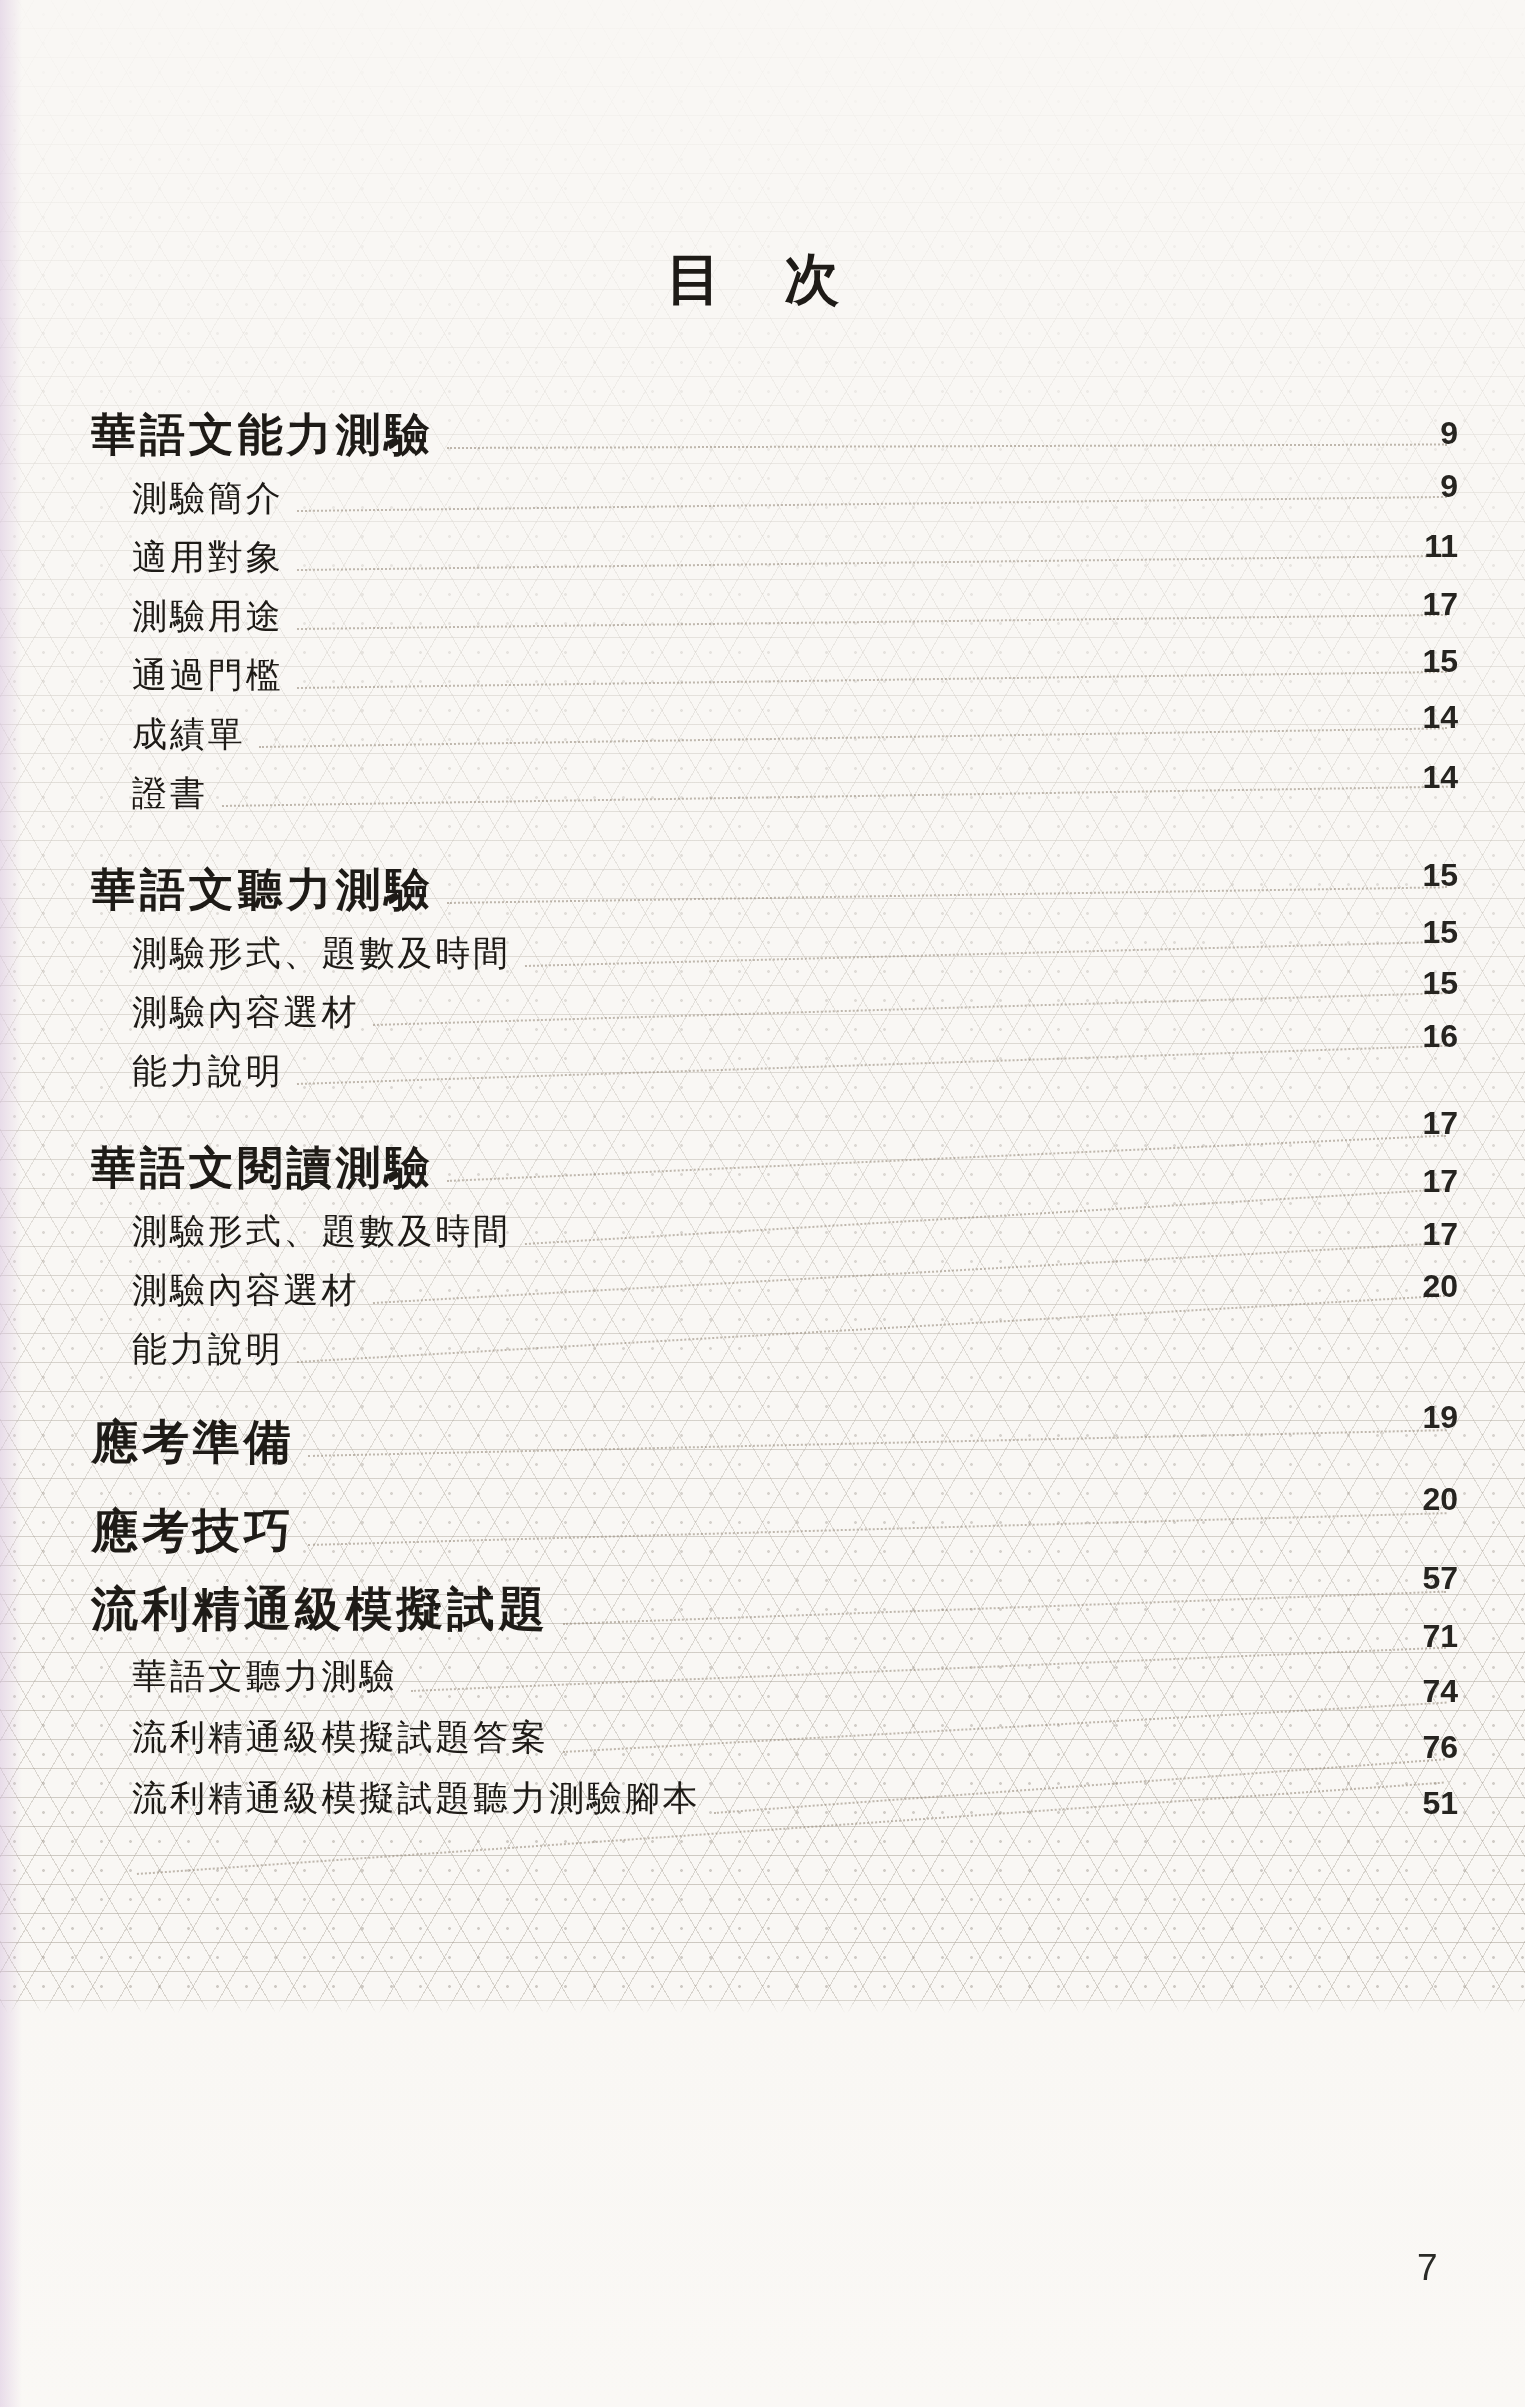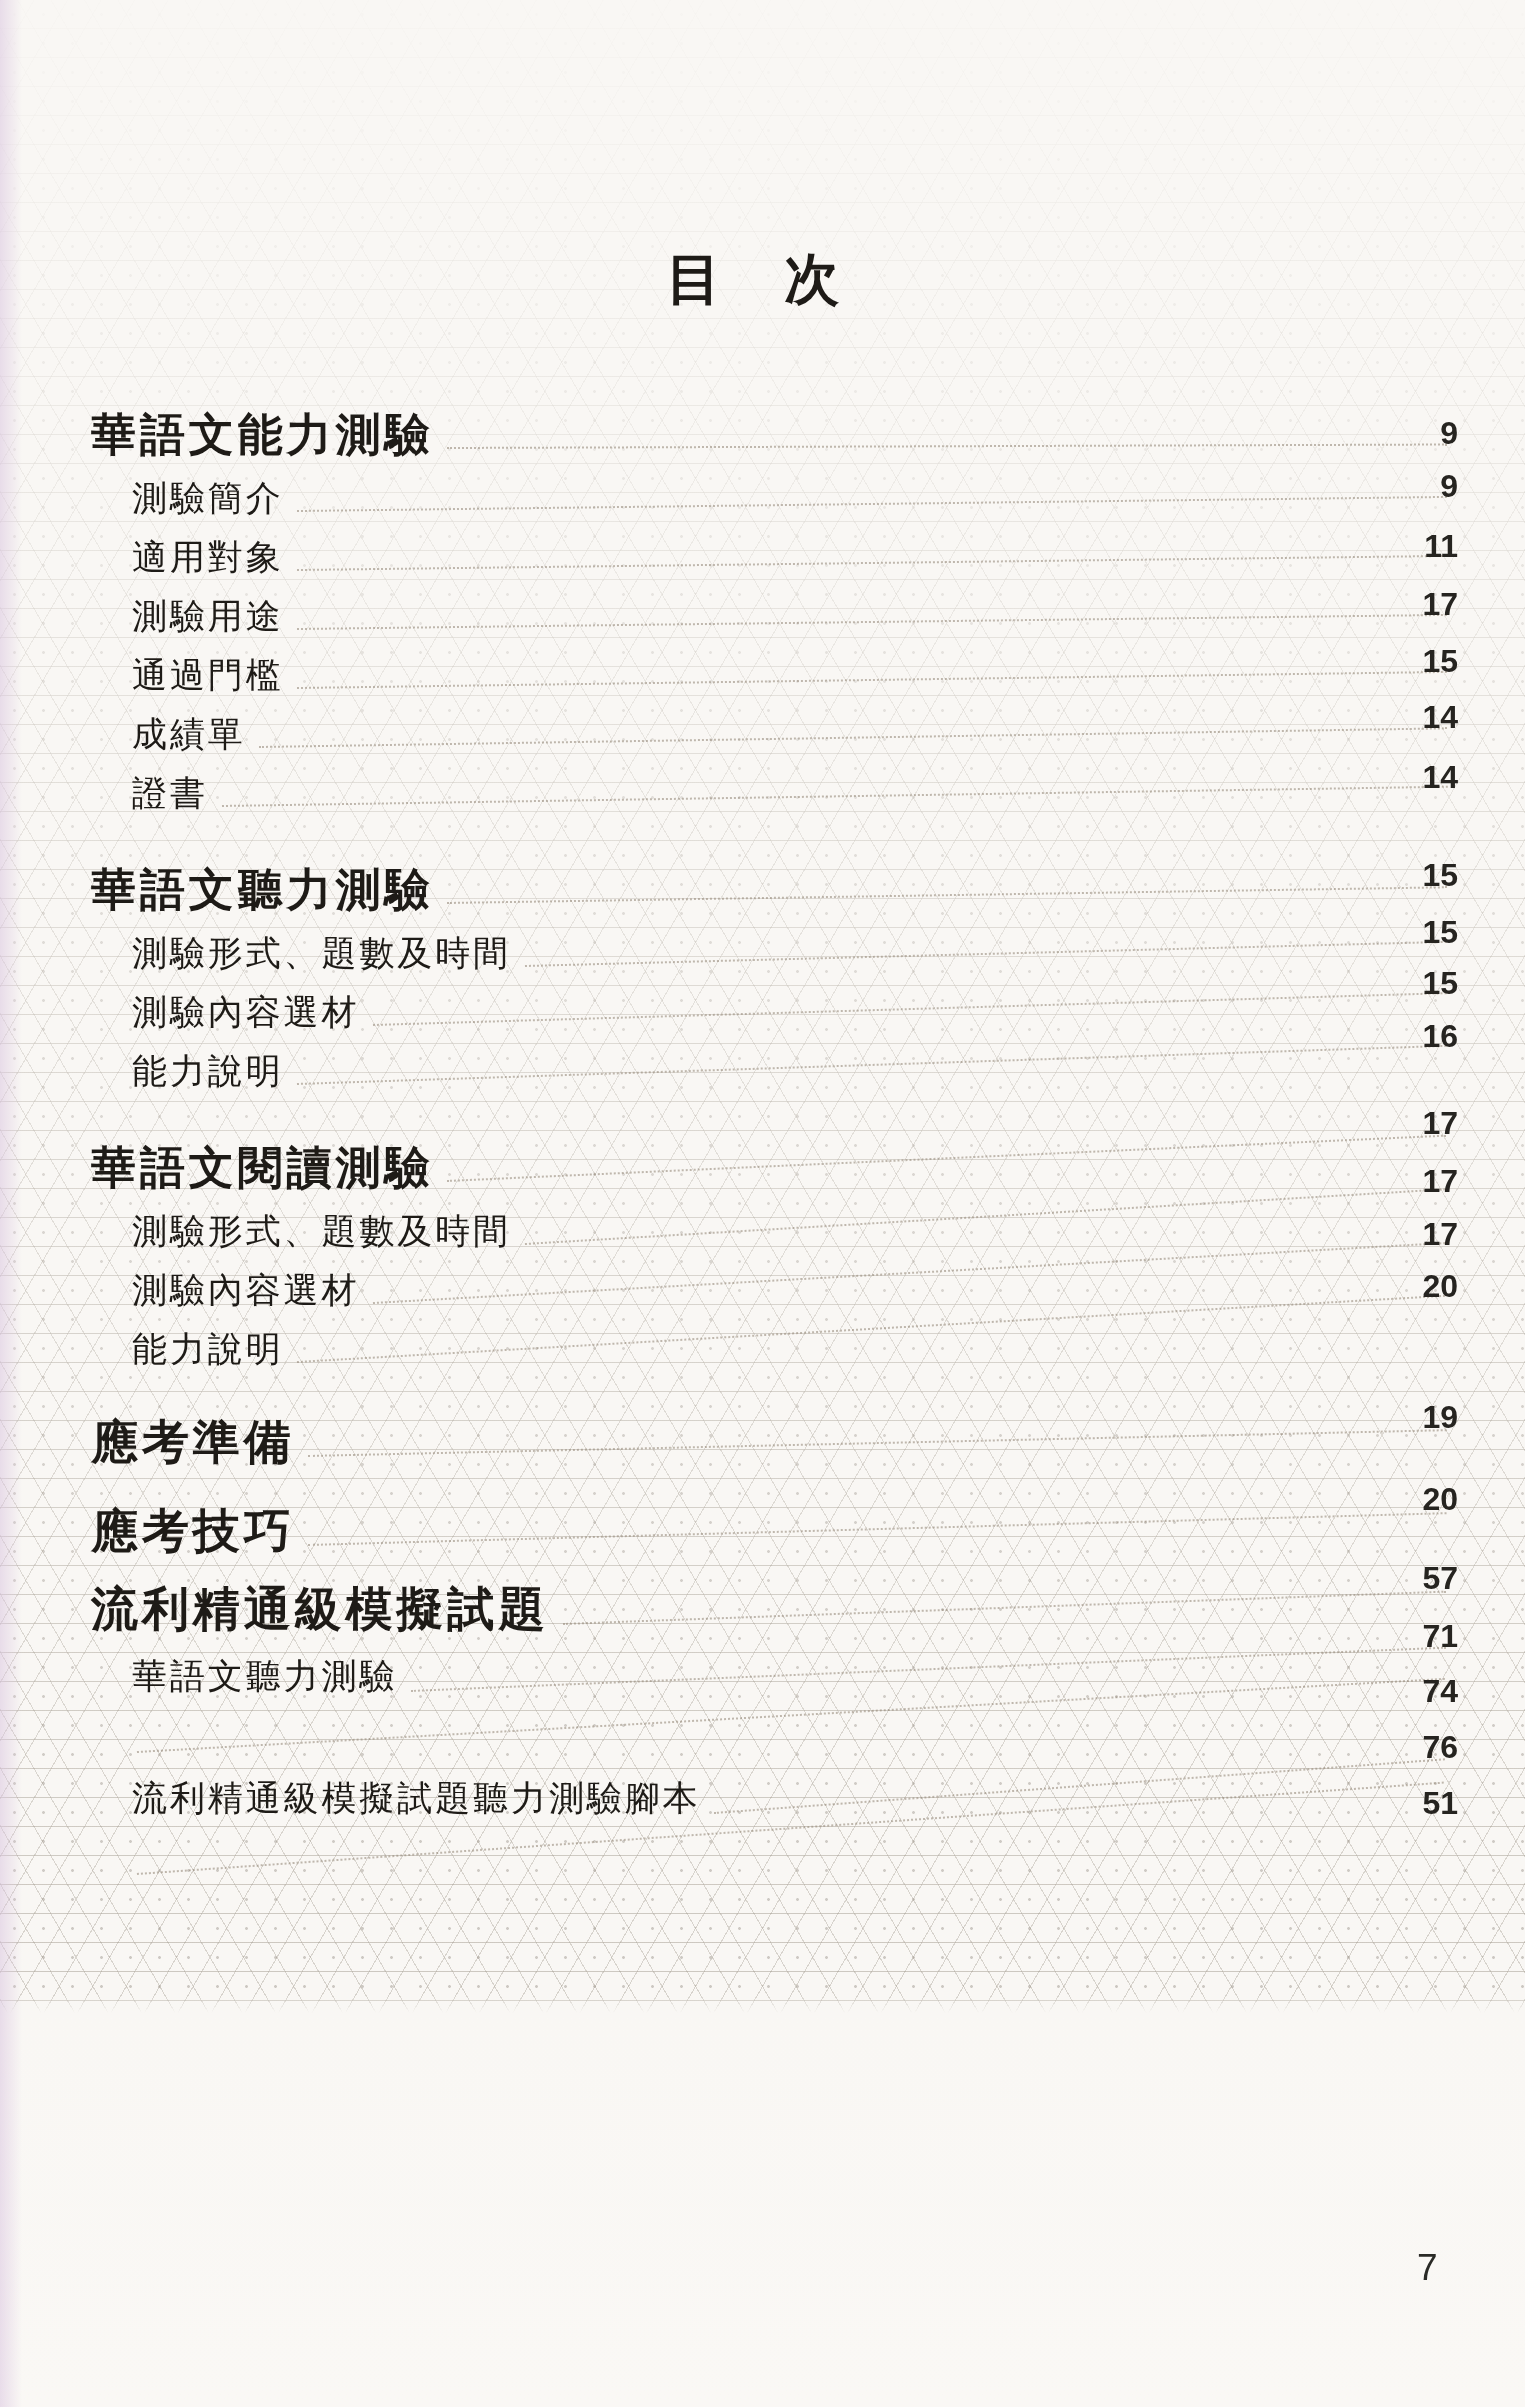--- a/index.html
+++ b/index.html
@@ -183,20 +183,21 @@
       <span class="label">流利精通級模擬試題</span>
       <span class="leader"></span>
       <span class="pagenum">57</span>
     </div>
     <div class="row tall m2" style="--lift:-41px; --tilt:-2.4deg">
       <span class="label">華語文聽力測驗</span>
       <span class="leader"></span>
       <span class="pagenum">71</span>
     </div>
     <div class="row tall" style="--lift:-47px; --tilt:-3.2deg">
+      <span class="label">流利精通級模擬試題答案</span>
       <span class="leader"></span>
       <span class="pagenum">74</span>
     </div>
     <div class="row tall" style="--lift:-52px; --tilt:-4.2deg">
       <span class="label">流利精通級模擬試題聽力測驗腳本</span>
       <span class="leader"></span>
       <span class="pagenum">76</span>
     </div>
     <div class="row tall" style="--lift:-57px; --tilt:-4.0deg">
       <span class="leader"></span>

